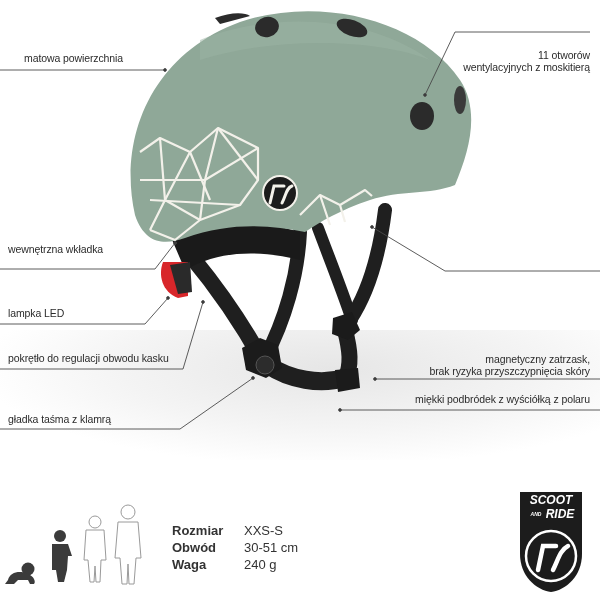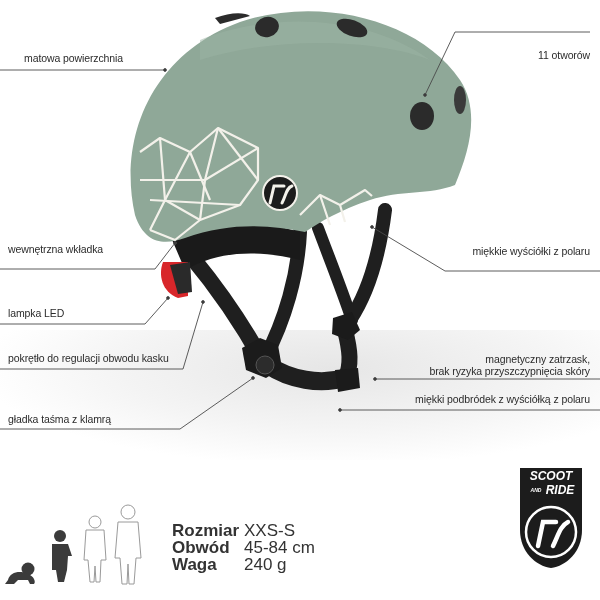--- a/index.html
+++ b/index.html
@@ -15,27 +15,27 @@
 
     .label {
       position: absolute; font-size: 10.5px; line-height: 12px; color: #2b2b2b;
       white-space: nowrap; letter-spacing: -0.1px;
     }
     .label.right { text-align: right; }
 
     .specs {
       position: absolute; left: 172px; top: 522px;
       display: grid; grid-template-columns: 72px auto; row-gap: 0px;
-      font-size: 17px; line-height: 17px;
+      font-size: 13px; line-height: 17px;
     }
     .spec-key { font-weight: bold; color: #333; }
     .spec-val { color: #333; }
 
     .brand {
-      position: absolute; left: 516px; top: 460px; width: 70px; height: 110px;
+      position: absolute; left: 516px; top: 484px; width: 70px; height: 110px;
     }
   </style>
 </head>
 <body>
 
 <div class="bg-floor"></div>
 
 <svg class="scene" viewBox="0 0 600 600">
 
   <g fill="none" stroke="#1f1f1f" stroke-linecap="round" stroke-linejoin="round">
@@ -131,28 +131,28 @@
     </g>
   </g>
 </svg>
 
 <div class="label" style="left:24px; top:52px;">
   <span>matowa powierzchnia</span>
 </div>
 
 <div class="label right" style="right:10px; top:5px;margin-top:44px;">
   <div>11 otworów</div>
+  <div>wentylacyjnych z moskitierą</div>
 </div>
 
 <div class="label" style="left:8px; top:243px;">
   <div>wewnętrzna wkładka</div>
 </div>
 
 <div class="label right" style="right:10px; top:245px;">
-  <div>miękkie wyściółki z polaru</div>
 </div>
 
 <div class="label" style="left:8px; top:307px;">
   <span>lampka LED</span>
 </div>
 
 <div class="label" style="left:8px; top:352px;">
   <span>pokrętło do regulacji obwodu kasku</span>
 </div>
 
@@ -166,21 +166,21 @@
 </div>
 
 <div class="label" style="left:8px; top:413px;">
   <span>gładka taśma z klamrą</span>
 </div>
 
 <div class="specs">
   <div class="spec-key">Rozmiar</div>
   <div class="spec-val">XXS-S</div>
   <div class="spec-key">Obwód</div>
-  <div class="spec-val">45-84 cm</div>
+  <div class="spec-val">30-51 cm</div>
   <div class="spec-key">Waga</div>
   <div class="spec-val">240 g</div>
 </div>
 
 <div class="brand">
   <svg viewBox="0 0 70 110" width="70" height="110">
     <path d="M4 8 L 66 8 L 66 70 C 66 92, 50 106, 35 108 C 20 106, 4 92, 4 70 Z" fill="#1c1c1c"></path>
     <text x="35" y="20" text-anchor="middle" font-family="Liberation Sans, sans-serif" font-weight="bold" font-style="italic" font-size="12" fill="#ffffff">SCOOT</text>
     <text x="20" y="32" text-anchor="middle" font-family="Liberation Sans, sans-serif" font-weight="bold" font-style="italic" font-size="5" fill="#ffffff">AND</text>
     <text x="44" y="34" text-anchor="middle" font-family="Liberation Sans, sans-serif" font-weight="bold" font-style="italic" font-size="12" fill="#ffffff">RIDE</text>

